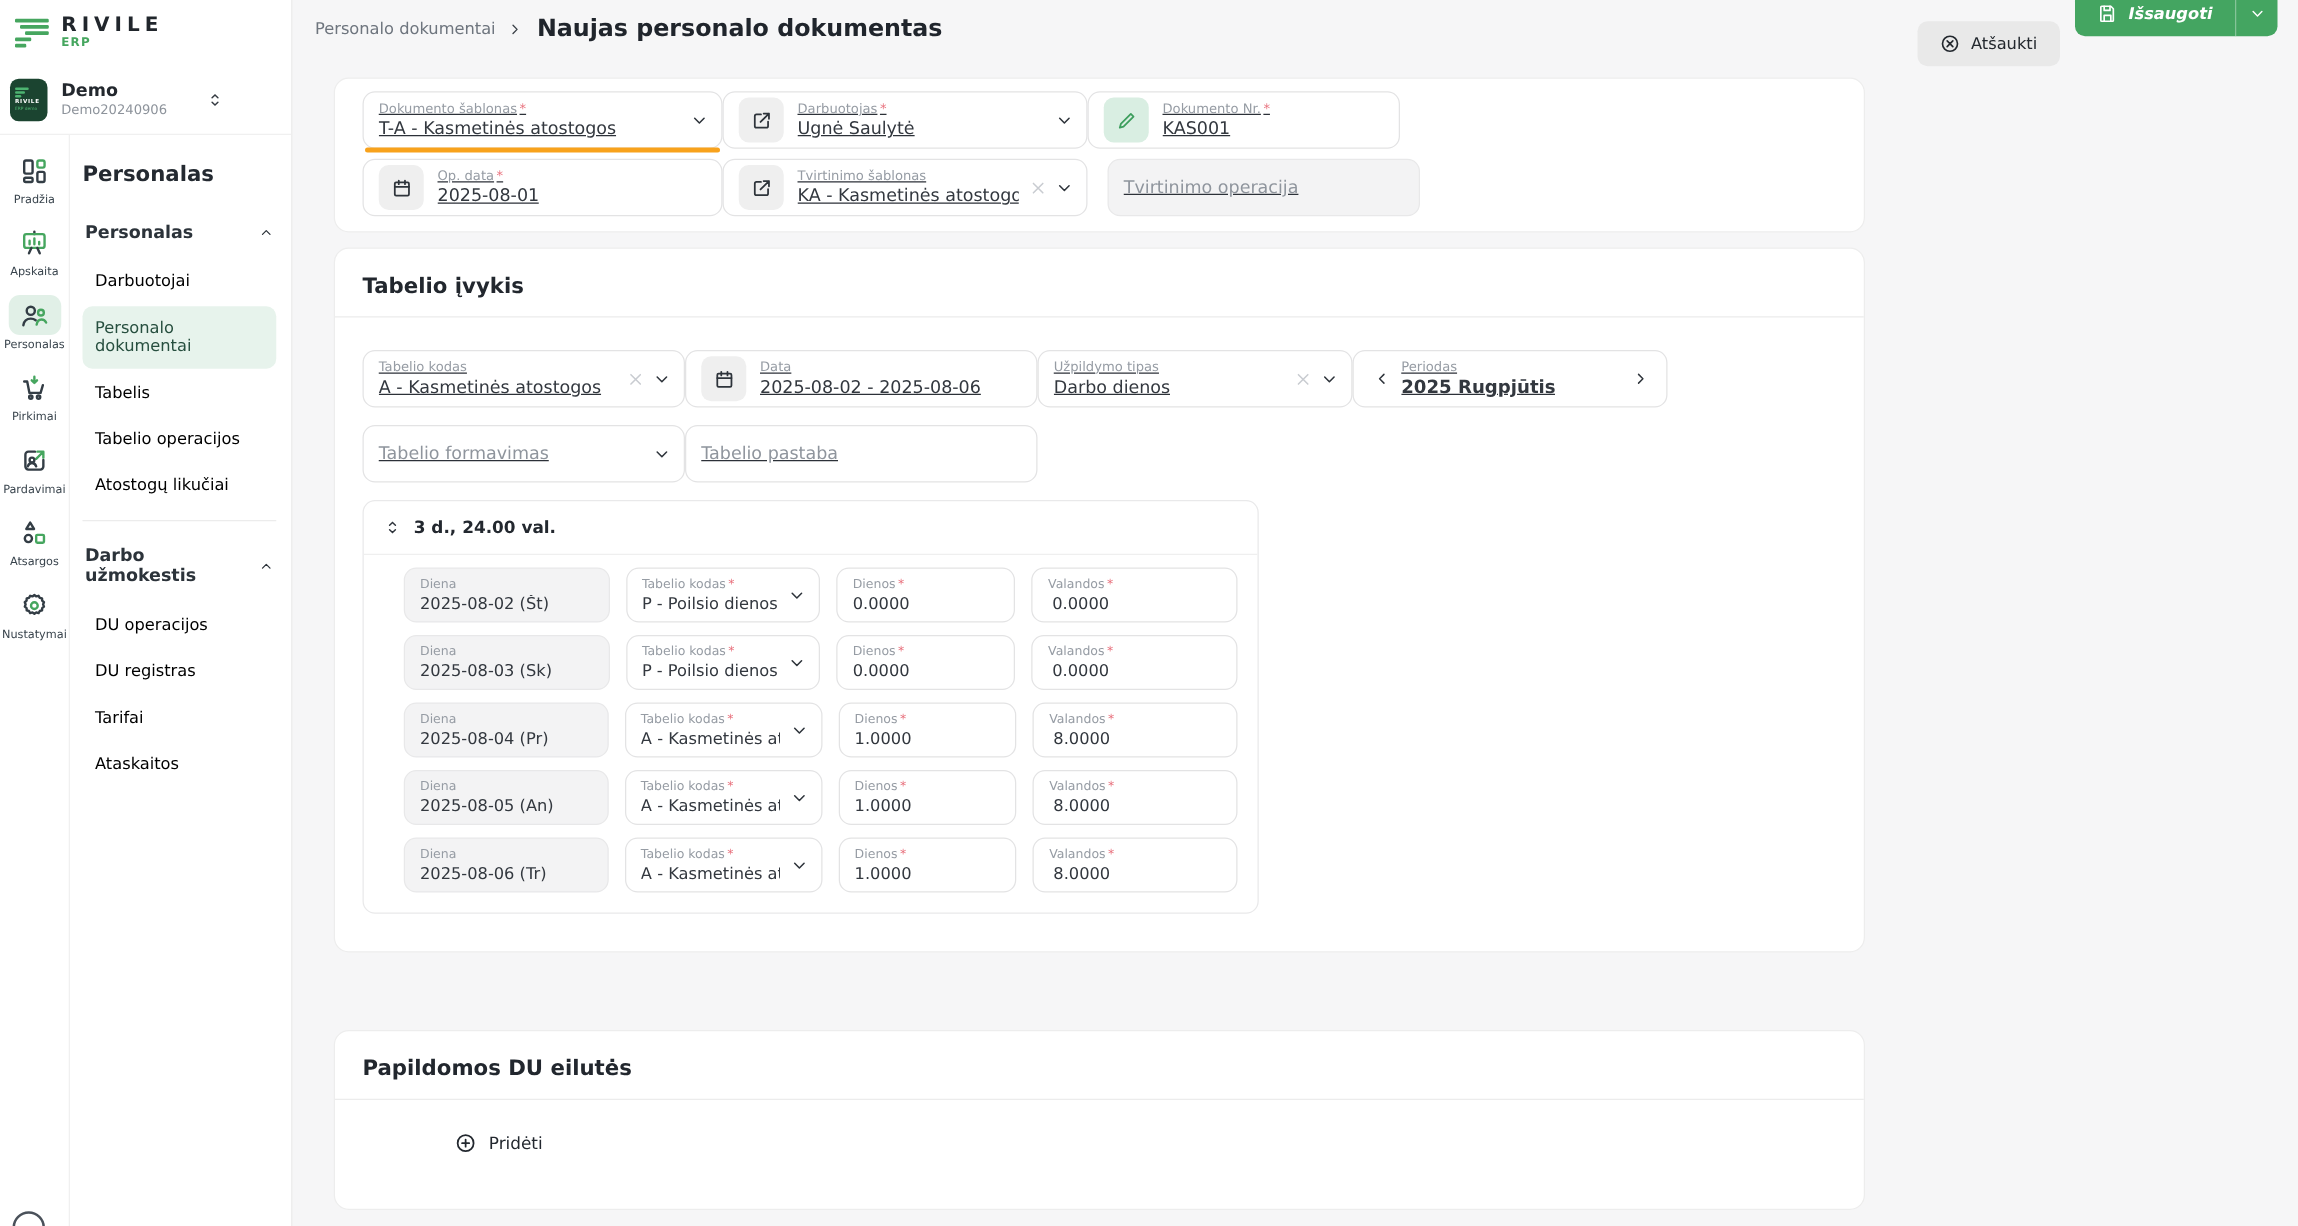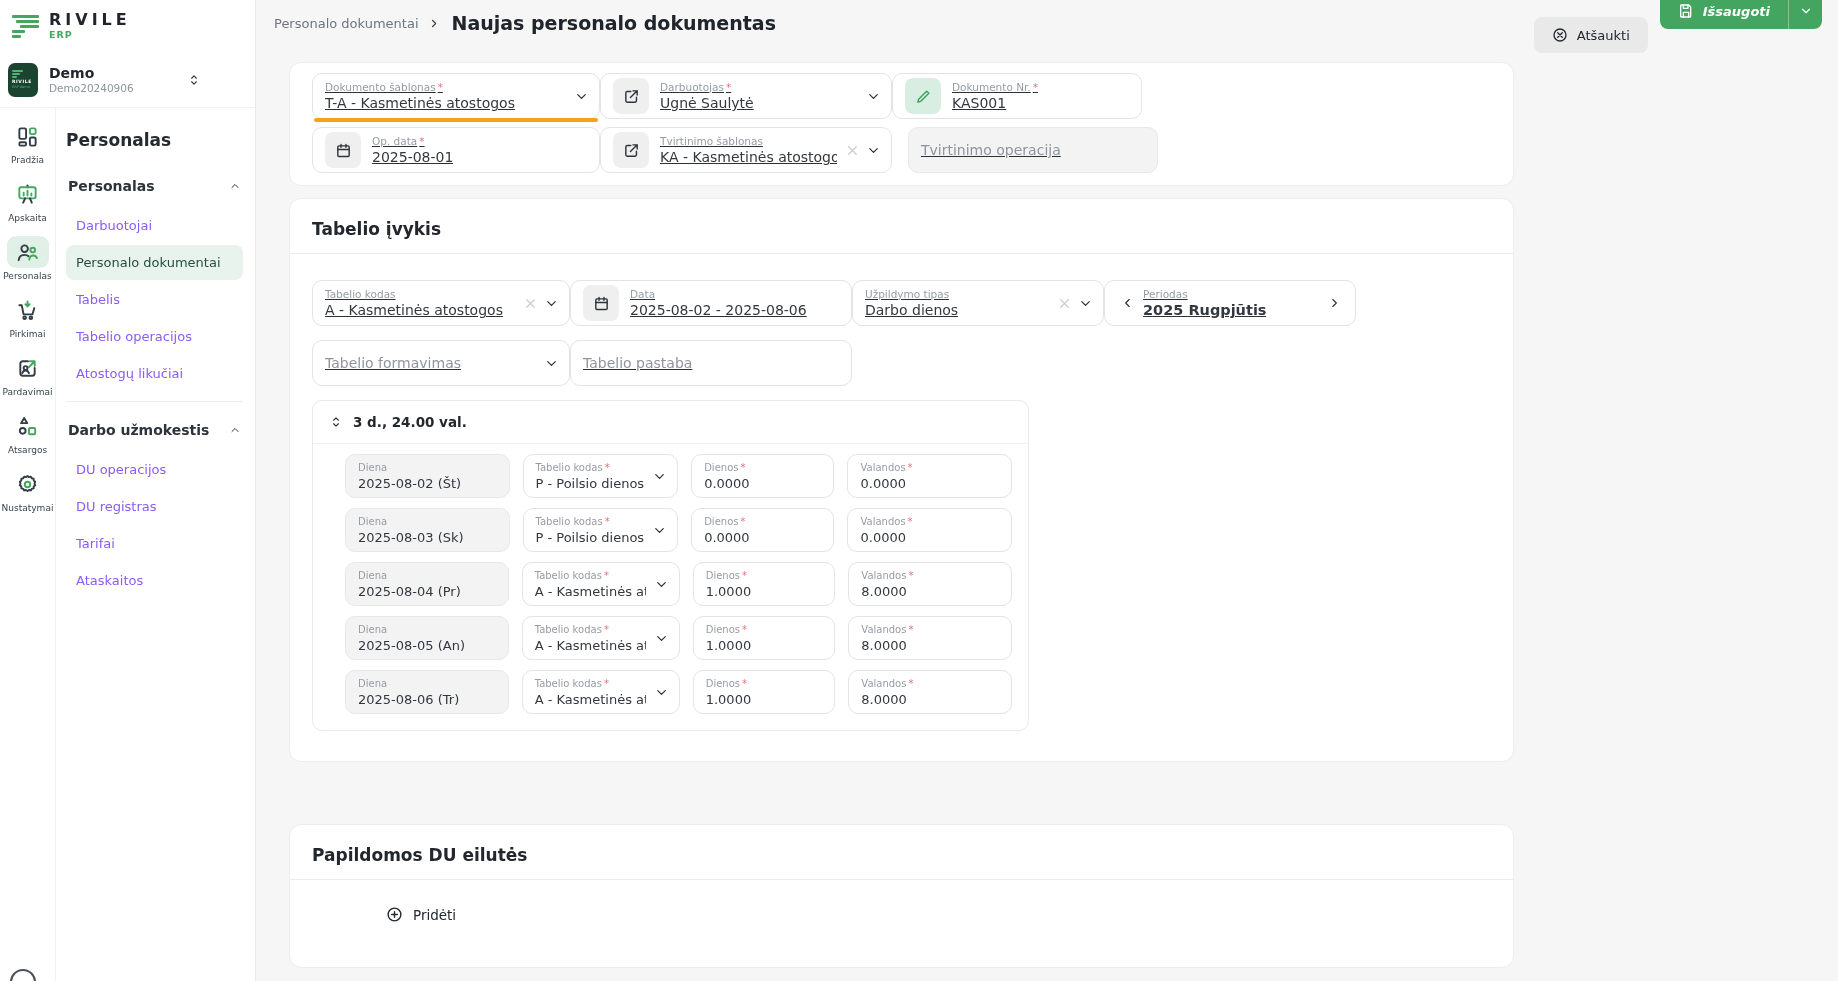--- a/index.html
+++ b/index.html
@@ -1,21 +1,21 @@
 <!DOCTYPE html>
 <html><head>
 <meta charset="utf-8">
 <style>
   * { margin:0; padding:0; box-sizing:border-box; }
   html,body { width:1838px; height:981px; overflow:hidden; }
   body { font-family:"DejaVu Sans", sans-serif; background:#f6f6f7; color:#2c3138; display:flex; }
   svg.ic { fill:none; stroke:currentColor; stroke-width:2; stroke-linecap:round; stroke-linejoin:round; flex:none; }
 
   
-  .sidebar { width:256px; background:#fff; border-right:1px solid #e9e9e9; display:flex; flex-direction:column; position:relative; }
+  .sidebar { width:234px; background:#fff; border-right:1px solid #e9e9e9; display:flex; flex-direction:column; position:relative; }
   .logo-row { height:52px; display:flex; align-items:center; gap:10px; padding:0 12px; }
   .mark { display:flex; flex-direction:column; align-items:flex-end; gap:2px; width:27px; }
   .mark i { display:block; height:3px; border-radius:1px; background:#46a65f; }
   .m1{width:27px} .m2{width:23px} .m3{width:19px}
   .m4{width:13px; align-self:flex-start;} .m5{width:9px; align-self:flex-start; background:#273238;}
   .brand-text { line-height:1; }
   .brand-name { font-size:16px; font-weight:bold; letter-spacing:4px; color:#21262c; }
   .brand-sub { font-size:9.5px; font-weight:bold; color:#46a65f; letter-spacing:1px; margin-top:2px; }
   .ws-row { height:56px; display:flex; align-items:center; gap:11px; padding:0 10px 0 8px; border-bottom:1px solid #f0f0f0; }
   .ws-avatar { width:30px; height:34px; border-radius:7px; background:#1b4430; display:flex; flex-direction:column; justify-content:center; align-items:flex-start; padding-left:4px; gap:1px; }
@@ -30,21 +30,21 @@
   .rail { width:56px; border-right:1px solid #f0f0f0; padding-top:12px; display:flex; flex-direction:column; align-items:center; gap:13px; }
   .rail-item { display:flex; flex-direction:column; align-items:center; gap:3px; cursor:pointer; }
   .rail-iconwrap { width:42px; height:32px; border-radius:9px; display:flex; align-items:center; justify-content:center; color:#333d45; }
   .rail-item.active .rail-iconwrap { background:#e1f0e7; }
   .rail-label { font-size:9px; color:#39444d; }
   .panel { flex:1; padding:14px 12px 0 10px; }
   .panel-title { font-size:17px; font-weight:bold; color:#242a31; margin:8px 0 20px 0; }
   .sec-head { display:flex; align-items:center; justify-content:space-between; font-size:14px; font-weight:bold; color:#2c333a; padding:8px 2px; cursor:pointer; }
   .sec-head .ic { width:12px; height:12px; color:#2c333a; }
   .sec-items { margin:6px 0 10px 0; }
-  .s-item { font-size:13px; color:#8b5cf6; padding:10px 10px; margin:2px 0; border-radius:8px; cursor:pointer; }
+  .s-item { font-size:13px; color:#000000; padding:10px 10px; margin:2px 0; border-radius:8px; cursor:pointer; }
   .s-item.active { background:#e7f3ec; color:#274f3f; }
   .sec-divider { height:1px; background:#ececec; margin:8px 0 12px 0; }
   .help-peek { position:absolute; left:10px; bottom:-14px; width:26px; height:26px; border:2px solid #4a515a; border-radius:50%; background:#fff; }
 
   
   .main { flex:1; display:flex; flex-direction:column; min-width:0; }
   .topbar { height:46px; display:flex; align-items:center; padding:0 16px 0 18px; flex:none; }
   .crumbs { display:flex; align-items:center; gap:8px; }
   .crumb-link { font-size:13px; color:#6e757e; cursor:pointer; }
   .crumb-sep { width:13px; height:13px; color:#3a4047; }
@@ -93,21 +93,21 @@
   .periodas { display:flex; align-items:center; }
   .periodas .nav { width:22px; color:#2e343b; display:flex; align-items:center; justify-content:center; cursor:pointer; }
   .periodas .nav .ic { width:14px; height:14px; }
   .periodas .f-text { margin-left:4px; }
 
   
   .group-box { width:717px; border:1px solid #e9e9ea; border-radius:10px; margin-top:14px; }
   .group-head { display:flex; align-items:center; gap:10px; padding:13px 16px; font-size:13.5px; font-weight:bold; color:#23282f; border-bottom:1px solid #efefef; }
   .group-head .ic { width:14px; height:14px; color:#2e343b; cursor:grab; }
   .group-body { padding:10px 16px 16px 16px; }
-  .drow { display:flex; gap:13px; }
+  .drow { display:flex; gap:13px;text-align:center; }
   .drow + .drow { margin-top:10px; }
   .drow .field { height:44px; }
   .dw1{width:170px} .dw2{width:158px} .dw3{width:148px} .dw4{width:170px}
   .drow .f-label{font-size:10px} .drow .f-value{font-size:13px}
 
   
   .add-row { padding:26px 22px 40px 96px; }
   .add-btn { display:inline-flex; align-items:center; gap:10px; font-size:13.5px; color:#23282f; cursor:pointer; background:none; border:none; font-family:inherit; }
   .add-btn .ic { width:17px; height:17px; }
 </style>

